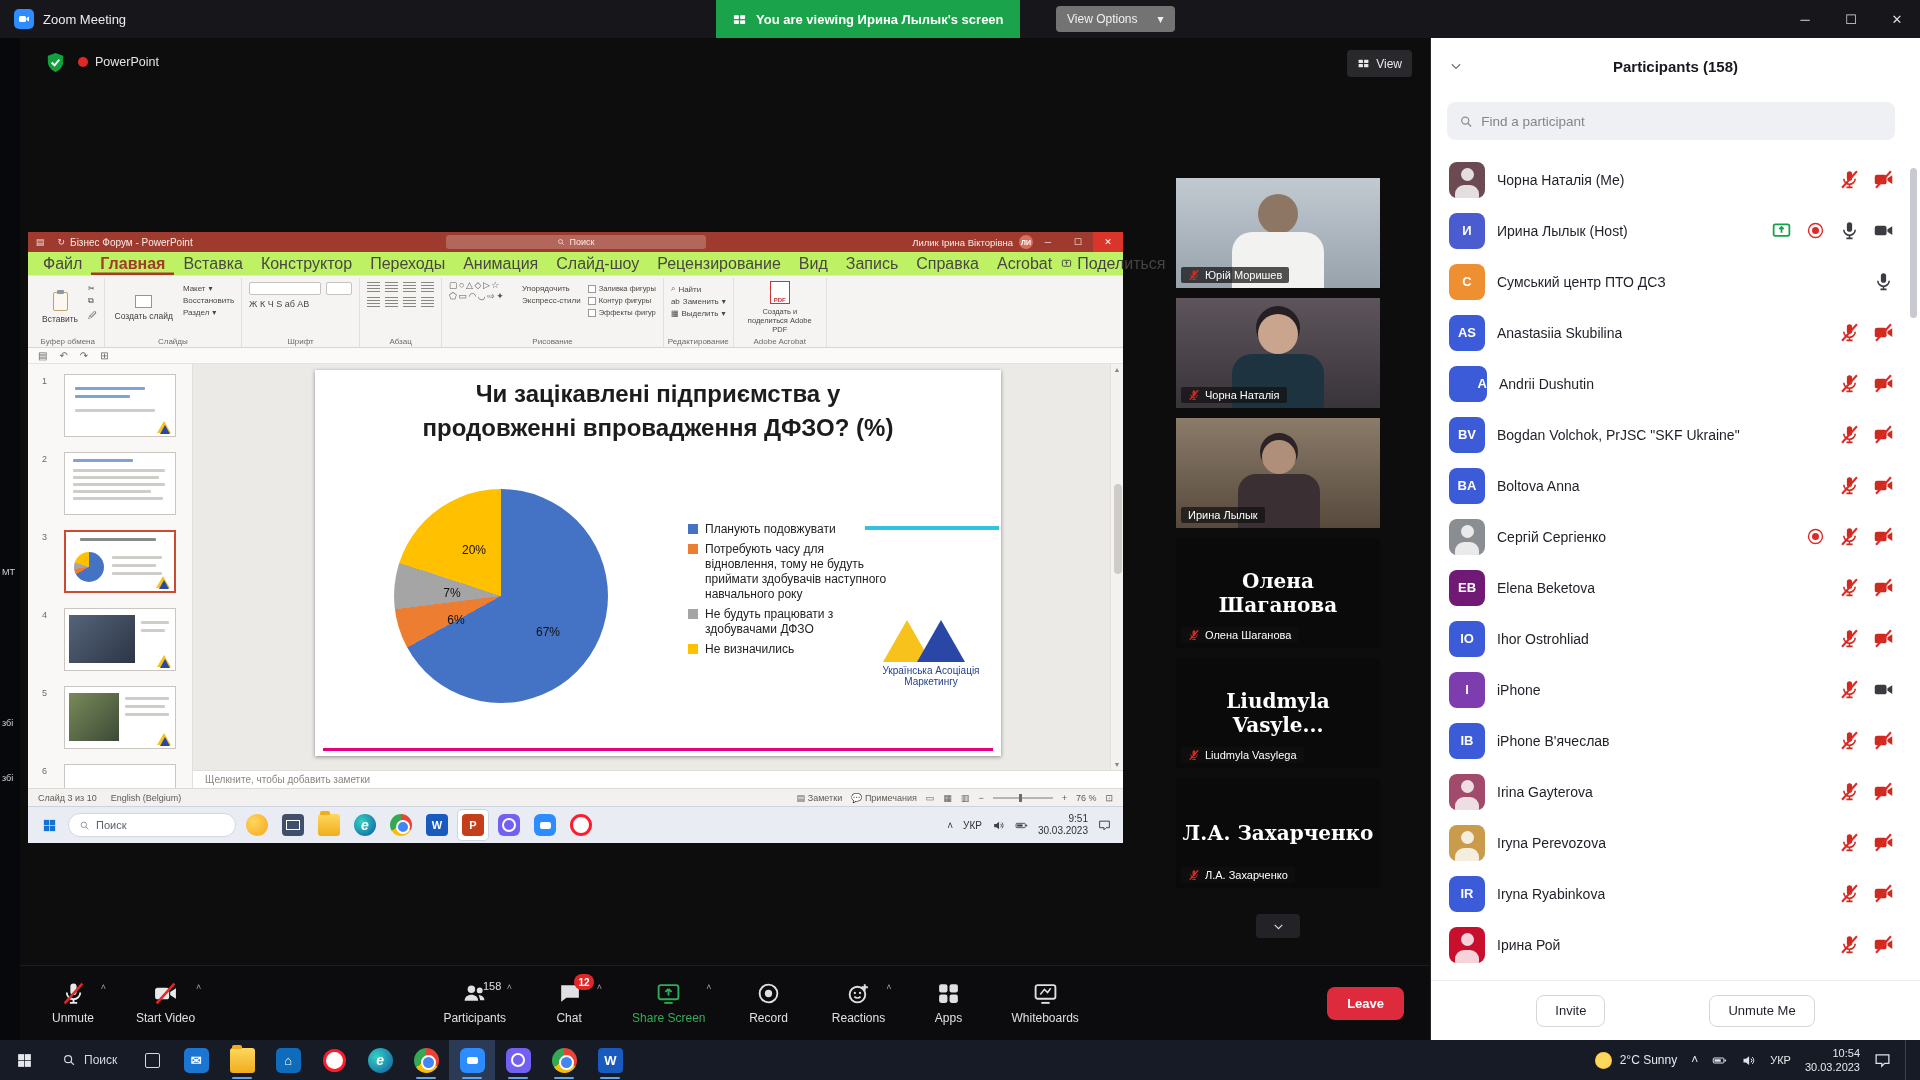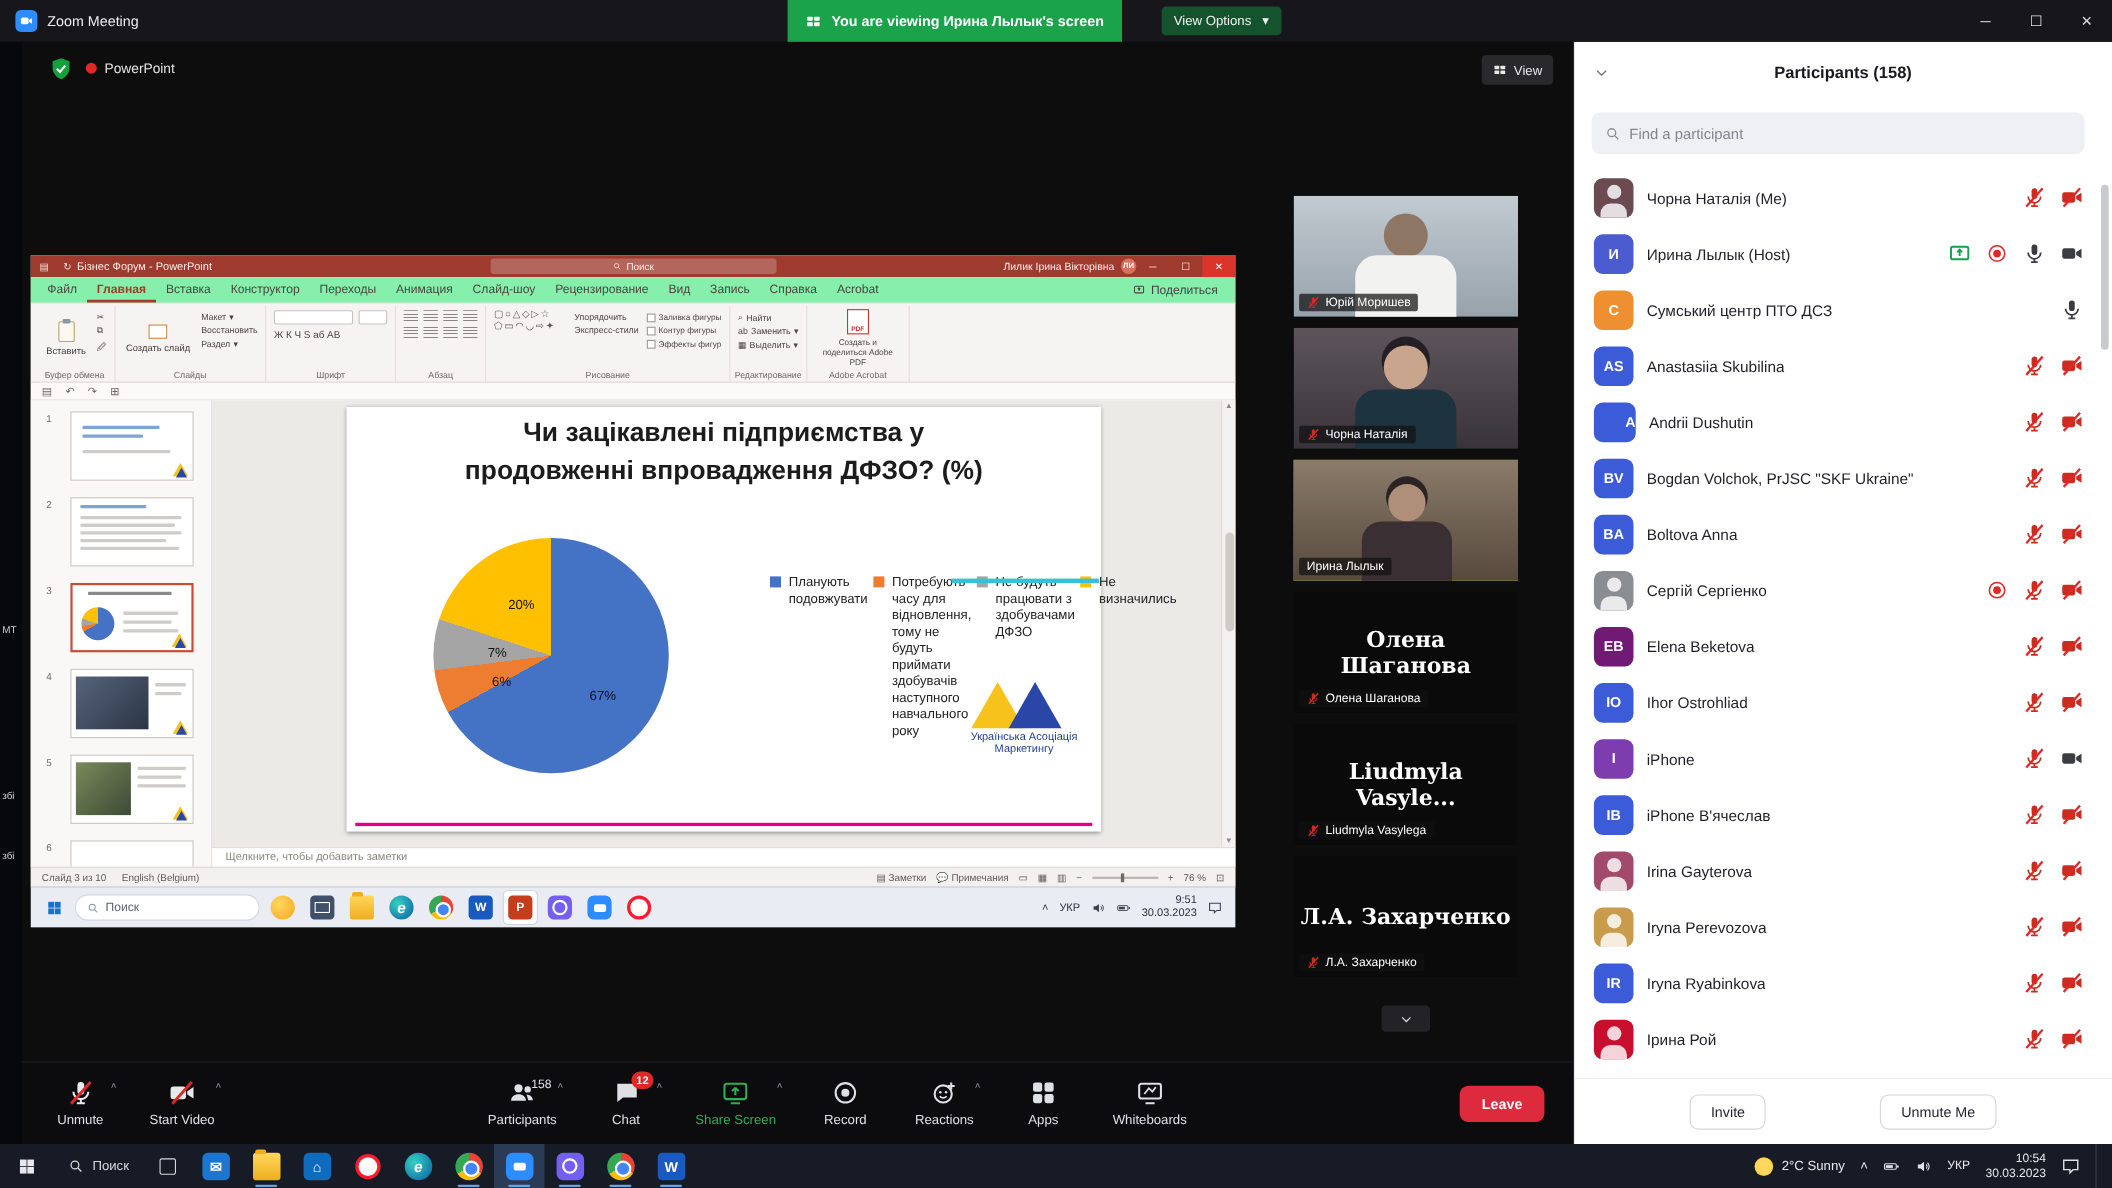--- a/index.html
+++ b/index.html
@@ -9,21 +9,21 @@
 input{font-family:Liberation Sans, sans-serif}
 
 
 #titlebar{position:absolute;left:0;top:0;width:1920px;height:38px;background:#17171b;display:flex;align-items:center;z-index:50}
 .tb-app{display:flex;align-items:center;gap:9px;padding-left:14px}
 .tb-zoomicon{width:20px;height:20px;border-radius:5px;background:#2d8cff;display:flex;align-items:center;justify-content:center;color:#fff}
 .tb-zoomicon svg{width:12px;height:12px}
 .tb-title{font-size:13px;color:#ececec}
 .tb-banner{position:absolute;left:716px;top:0;height:38px;background:#1aa34a;display:flex;align-items:center;gap:9px;padding:0 16px;color:#fff;font-size:13px;font-weight:bold}
 .tb-banner svg{width:15px;height:15px}
-.tb-viewopts{position:absolute;left:1056px;top:6px;height:26px;display:flex;align-items:center;gap:10px;background:#14532d;border-radius:4px;padding:0 11px;font-size:12px;color:#f0f0f0}
+.tb-viewopts{position:absolute;left:1056px;top:6px;height:26px;display:flex;align-items:center;gap:20px;background:#737373;border-radius:4px;padding:0 11px;font-size:12px;color:#f0f0f0}
 .tb-ctrls{margin-left:auto;display:flex;height:38px}
 .tb-ctrl{width:46px;display:flex;align-items:center;justify-content:center;font-size:13px;color:#dcdcdc}
 
 
 #dedge{position:absolute;left:0;top:38px;width:20px;height:1002px;background:#07080b;overflow:hidden}
 .dlabel{position:absolute;left:2px;font-size:9px;color:#cfd3d8;white-space:nowrap}
 
 
 #meeting{position:absolute;left:20px;top:38px;width:1410px;height:1002px;background:#0d0d0d;overflow:hidden}
 #shield{position:absolute;left:24px;top:13px;width:23px;height:23px;color:#12a13c}
@@ -36,21 +36,21 @@
 #shared{position:absolute;left:8px;top:194px;width:1095px;height:611px;background:#3c3c3c}
 #ppt{position:absolute;left:0;top:0;right:0;bottom:37px;background:#fff;color:#333}
 .p-title{position:absolute;left:0;top:0;right:0;height:20px;background:#9e3b2e;display:flex;align-items:center;color:#f7ece7;font-size:10px}
 .t-ic{margin-left:8px;margin-right:5px;font-size:9px;opacity:.9}
 .p-tsearch{position:absolute;left:50%;top:3px;transform:translateX(-50%);width:260px;height:14px;background:rgba(255,255,255,.22);border-radius:3px;display:flex;align-items:center;justify-content:center;gap:5px;font-size:9px;color:#ffece3}
 .p-tsearch svg{width:8px;height:8px}
 .p-tuser{margin-left:auto;display:flex;align-items:center;gap:6px;font-size:9.5px}
 .p-tav{width:14px;height:14px;border-radius:50%;background:#d8705d;color:#fff;font-size:7px;display:flex;align-items:center;justify-content:center;font-weight:bold}
 .p-tctrl{width:30px;height:20px;display:flex;align-items:center;justify-content:center;font-size:9px}
 .p-tctrl.close{background:#d9352a;color:#fff}
-.p-menu{position:absolute;left:0;top:20px;right:0;height:24px;background:#86efac;display:flex;align-items:center;padding:0 6px;border-bottom:1px solid #e4e1de;font-size:11px;color:#4a4742}
+.p-menu{position:absolute;left:0;top:20px;right:0;height:24px;background:#bef264;display:flex;align-items:center;padding:0 6px;border-bottom:1px solid #e4e1de;font-size:16px;color:#4a4742}
 .p-tab{padding:0 9px;line-height:23px;white-space:nowrap}
 .p-tab.active{color:#a33b28;font-weight:bold;box-shadow:inset 0 -2.5px 0 #a33b28}
 .p-share{margin-left:auto;display:flex;align-items:center;gap:5px;padding-right:10px;color:#444;white-space:nowrap}
 .p-share svg{width:11px;height:11px}
 .p-ribbon{position:absolute;left:0;top:44px;right:0;height:72px;background:#f6f4f2;border-bottom:1px solid #d9d5d1;display:flex;align-items:stretch;padding:2px 4px 0;overflow:hidden}
 .rgroup{position:relative;border-right:1px solid #e3dfdb;padding:2px 7px 12px;display:flex;gap:7px}
 .rglabel{position:absolute;left:0;right:0;bottom:1px;text-align:center;font-size:8px;color:#6e6a66;white-space:nowrap}
 .rbig{display:flex;flex-direction:column;align-items:center;justify-content:center;gap:3px;padding:1px 3px;font-size:8.5px;color:#3f3c38;text-align:center}
 .clip-ic{width:15px;height:19px;background:#fdf8ef;border:1px solid #b9a56a;border-radius:2px;position:relative}
 .clip-ic::before{content:"";position:absolute;left:3px;top:-3px;width:7px;height:4px;background:#8a98a8;border-radius:1px}
@@ -92,21 +92,21 @@
 
 #slide{position:absolute;left:122px;top:6px;width:686px;height:386px;background:#fff;box-shadow:0 1px 4px rgba(0,0,0,.4)}
 .s-title{position:absolute;left:0;right:0;text-align:center;font-size:24px;font-weight:bold;color:#1c1c1c}
 .s-t1{top:10px}.s-t2{top:44px}
 #pie{position:absolute;left:79px;top:119px;width:214px;height:214px;border-radius:50%}
 .plabel{position:absolute;font-size:12px;color:#111;transform:translate(-50%,-50%)}
 .pl0{left:233px;top:262px}
 .pl1{left:141px;top:250px}
 .pl2{left:137px;top:223px}
 .pl3{left:159px;top:180px}
-#legend{position:absolute;left:385px;top:152px;width:205px;display:flex;flex-direction:row;gap:5px}
+#legend{position:absolute;left:373px;top:152px;width:205px;display:flex;flex-direction:column;gap:5px}
 .lg-item{display:flex;gap:7px;font-size:12px;color:#222;line-height:15px}
 .lg-sq{flex:0 0 10px;width:10px;height:10px;margin-top:2px}
 .cyanline{position:absolute;left:550px;top:156px;width:134px;height:4px;background:#31c3da}
 .pinkline{position:absolute;left:8px;right:8px;bottom:5px;height:3px;background:#e6007e}
 #uam{position:absolute;left:560px;top:246px;width:112px;text-align:center}
 .uam-tris{position:relative;height:46px}
 .tri{position:absolute;width:0;height:0;border-left:24px solid transparent;border-right:24px solid transparent}
 .tri.y{left:8px;bottom:0;border-bottom:42px solid #f6c21b}
 .tri.b{left:42px;bottom:0;border-bottom:42px solid #2a47a8}
 .uam-cap{font-size:10px;color:#23418f;margin-top:3px}

